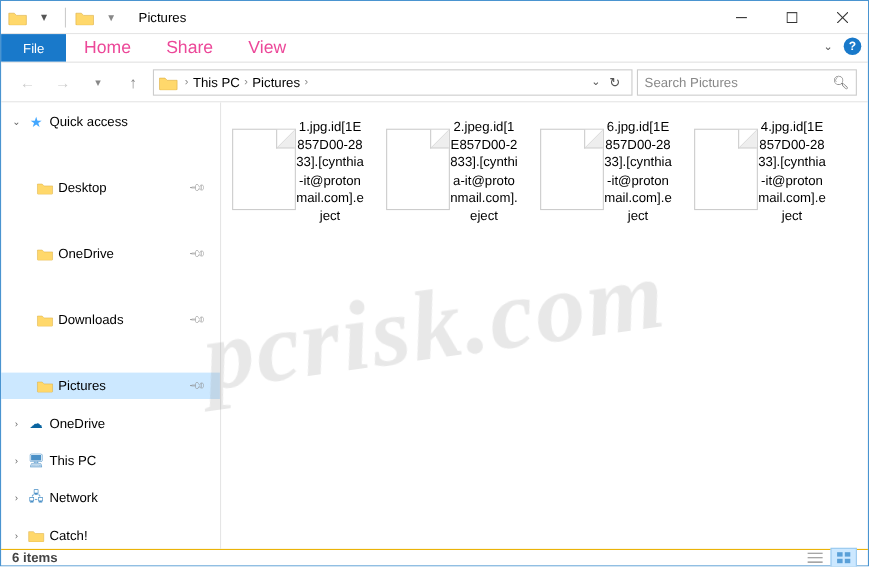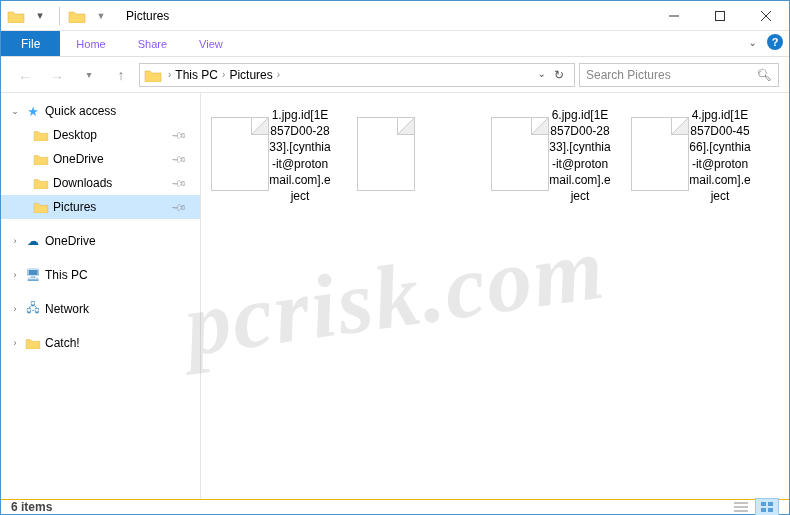--- a/index.html
+++ b/index.html
@@ -11,42 +11,42 @@
 .qat { display: flex; align-items: center; gap: 4px; padding: 0 6px; }
 .qat-btn { width: 22px; height: 22px; display: flex; align-items: center; justify-content: center; font-size: 11px; color: #555; }
 .qat-folder { width: 18px; height: 14px; }
 .qat-sep { width: 1px; height: 18px; background: #ccc; margin: 0 4px; }
 .title-text { font-size: 12px; color: #000; margin-left: 8px; flex: 1; }
 .win-controls { display: flex; }
 .win-btn { width: 46px; height: 29px; display: flex; align-items: center; justify-content: center; color: #333; }
 
 .ribbon-tabs { height: 26px; display: flex; align-items: stretch; border-bottom: 1px solid #e1e1e1; position: relative; }
 .file-tab { background: #1979ca; color: #fff; font-size: 12px; padding: 4px 20px; display: flex; align-items: center; }
-.ribbon-tab { font-size: 11px; color: #8b5cf6; padding: 4px 16px; display: flex; align-items: center; }
+.ribbon-tab { font-size: 16px; color: #ec4899; padding: 4px 16px; display: flex; align-items: center; }
 .ribbon-right { position: absolute; right: 6px; top: 3px; display: flex; align-items: center; gap: 10px; }
 .help-icon { width: 16px; height: 16px; border-radius: 50%; background: #1979ca; color: #fff; font-size: 11px; display: flex; align-items: center; justify-content: center; font-weight: bold; }
 .chevron-down { font-size: 10px; color: #555; }
 
 .nav-row { height: 36px; display: flex; align-items: center; padding: 4px 10px; gap: 4px; border-bottom: 1px solid #e5e5e5; }
 .nav-btn { width: 28px; height: 28px; display: flex; align-items: center; justify-content: center; color: #888; font-size: 14px; }
 .nav-btn.disabled { color: #ccc; }
 .breadcrumb { flex: 1; height: 24px; border: 1px solid #ccc; display: flex; align-items: center; padding: 0 4px; font-size: 12px; gap: 4px; }
 .bc-folder { width: 18px; height: 14px; margin-right: 2px; }
 .bc-sep { color: #888; font-size: 10px; }
 .bc-item { color: #000; }
 .bc-right { margin-left: auto; display: flex; gap: 8px; padding-right: 6px; }
 .bc-chev { color: #555; font-size: 10px; }
 .search-box { width: 200px; height: 24px; border: 1px solid #ccc; display: flex; align-items: center; padding: 0 6px; font-size: 12px; color: #888; gap: 20px; }
 .search-box .mag { margin-left: auto; color: #666; }
 
 .body-area { flex: 1; display: flex; overflow: hidden; position: relative; }
 
 .sidebar { width: 200px; border-right: 1px solid #e5e5e5; padding: 6px 0; font-size: 12px; overflow-y: auto; }
 .tree-item { display: flex; align-items: center; height: 24px; padding-left: 8px; gap: 4px; }
-.tree-item.child { padding-left: 32px; }
+.tree-item.child { padding-left: 32px; margin-top: 36px; }
 .tree-item.selected { background: #cce8ff; }
 .tree-arrow { width: 12px; font-size: 9px; color: #666; text-align: center; }
 .tree-icon { width: 16px; height: 14px; display: flex; align-items: center; justify-content: center; }
 .pin { margin-left: auto; margin-right: 14px; color: #888; font-size: 10px; transform: rotate(45deg); }
 .star { color: #43a7ff; font-size: 13px; }
 .folder-i { fill: #ffd86b; stroke: #d9a93a; stroke-width: 0.5; }
 .spacer { height: 10px; }
 
 .content { flex: 1; padding: 14px 10px; overflow-y: auto; }
 .grid { display: flex; flex-wrap: wrap; gap: 10px 20px; align-content: flex-start; }
@@ -217,32 +217,33 @@
           <div class="file-item">
             <div class="file-icon-box">
               <div class="file-page"></div>
             </div>
             <div class="file-name">1.jpg.id[1E857D00-2833].[cynthia-it@protonmail.com].eject</div>
           </div>
           <div class="file-item">
             <div class="file-icon-box">
               <div class="file-page"></div>
             </div>
+            <div class="file-name">2.jpeg.id[1E857D00-2833].[cynthia-it@protonmail.com].eject</div>
           </div>
           <div class="file-item">
             <div class="file-icon-box">
               <div class="file-page"></div>
             </div>
             <div class="file-name">6.jpg.id[1E857D00-2833].[cynthia-it@protonmail.com].eject</div>
           </div>
           <div class="file-item">
             <div class="file-icon-box">
               <div class="file-page"></div>
             </div>
-            <div class="file-name">4.jpg.id[1E857D00-4566].[cynthia-it@protonmail.com].eject</div>
+            <div class="file-name">4.jpg.id[1E857D00-2833].[cynthia-it@protonmail.com].eject</div>
           </div>
         </div>
     </div>
 
     <div class="watermark">pcrisk.com</div>
   </div>
 
   <div class="statusbar">
     <span>6 items</span>
     <div class="status-right">

